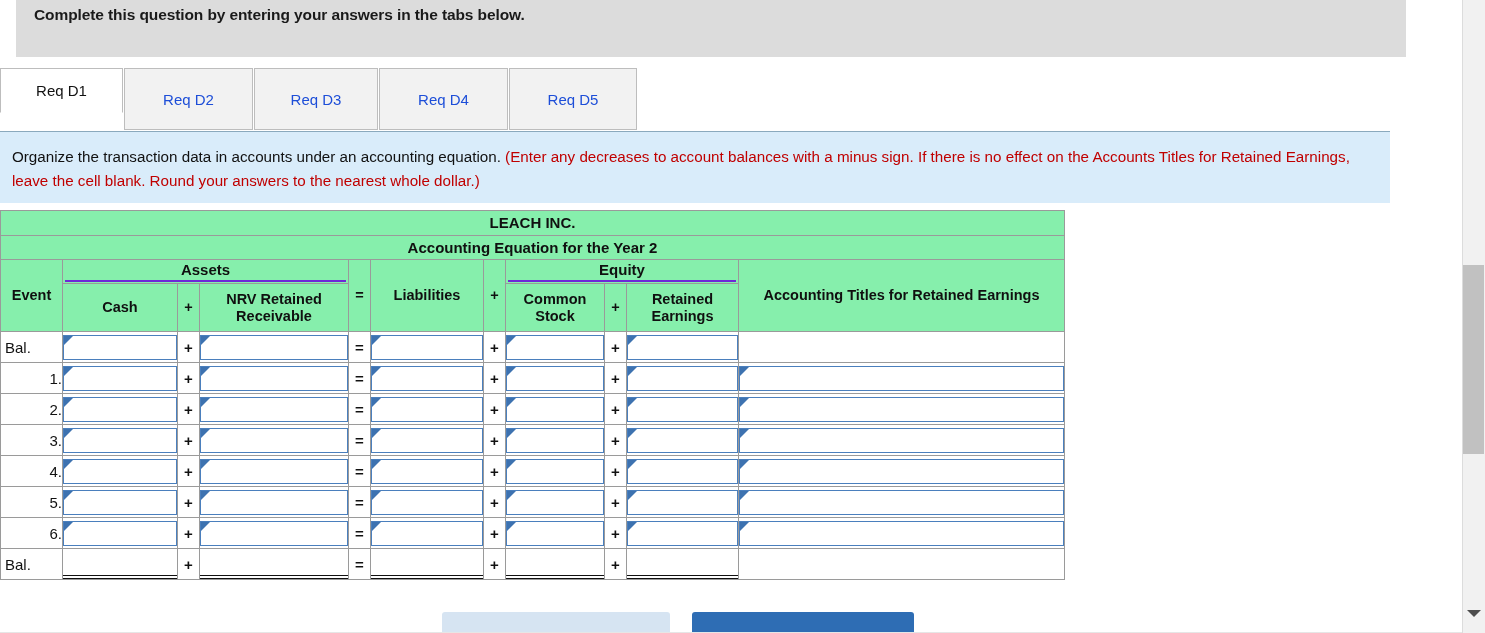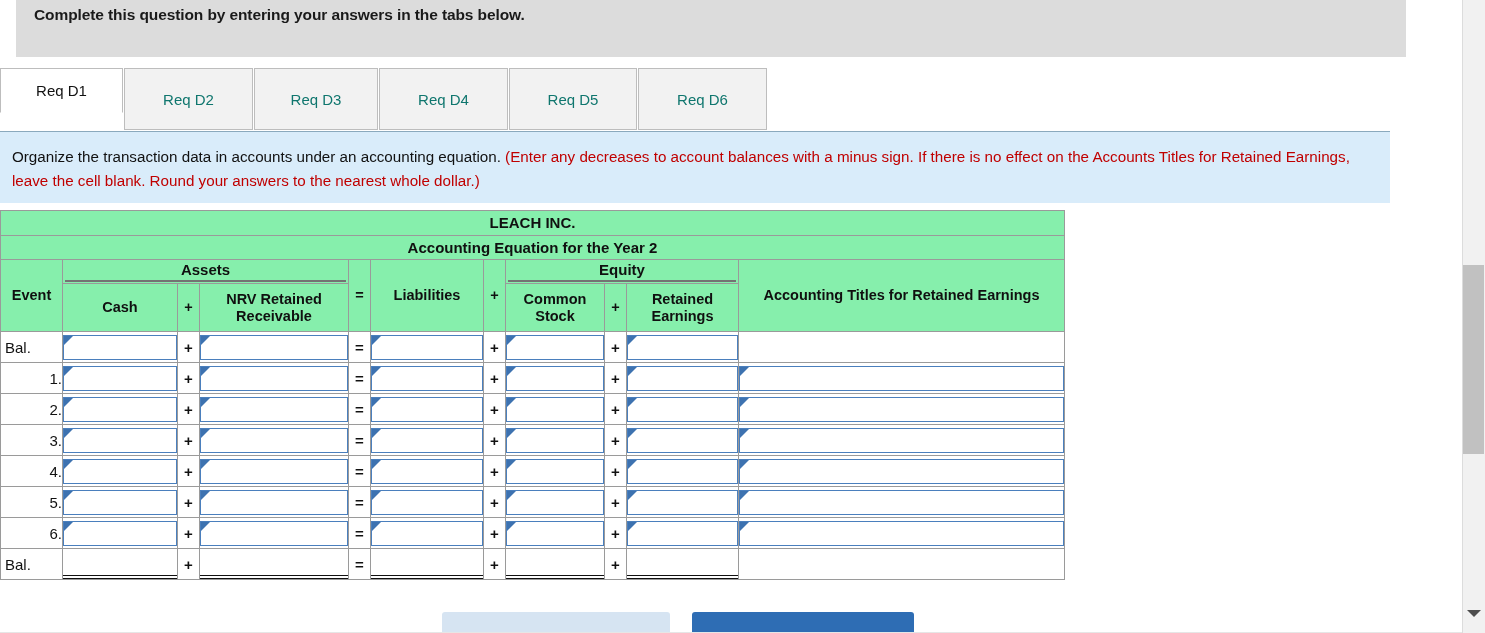--- a/index.html
+++ b/index.html
@@ -42,21 +42,21 @@
     width: 1390px;
     height: 63px;
   }
   .tab {
     position: absolute;
     top: 0;
     height: 62px;
     box-sizing: border-box;
     border: 1px solid #bdbdbd;
     background: #f2f2f2;
-    color: #0f766e;
+    color: #1d4ed8;
     font-size: 15px;
     display: flex;
     align-items: center;
     justify-content: center;
     cursor: pointer;
     user-select: none;
   }
   .tab.active {
     background: #ffffff;
     border-bottom: 1px solid #ffffff;
@@ -106,21 +106,21 @@
   .hdr.title { font-size: 15px; height: 25px; }
   .hdr.sub   { font-size: 15px; height: 24px; }
   .hdr.grp   { font-size: 15px; height: 24px; vertical-align: middle; }
   .hdr.col   { font-size: 14.5px; vertical-align: middle; }
 
   
   .grpwrap {
     display: block;
     text-align: center;
     padding-bottom: 2px;
-    border-bottom: 2px solid #737373;
+    border-bottom: 2px solid #6d28d9;
     margin: 0 2px;
   }
 
   
   .evt {
     text-align: right;
     padding-right: 6px;
     font-size: 15px;
     height: 31px;
     background: #ffffff;
@@ -251,21 +251,20 @@
   <div class="banner">
     <div class="banner-text">Complete this question by entering your answers in the tabs below.</div>
   </div>
 
   <div class="tabstrip" id="tabstrip">
       <div class="tab active" style="left: 0px; width: 123px;">Req D1</div>
       <div class="tab" style="left: 124px; width: 129px;">Req D2</div>
       <div class="tab" style="left: 254px; width: 124px;">Req D3</div>
       <div class="tab" style="left: 379px; width: 129px;">Req D4</div>
       <div class="tab" style="left: 509px; width: 128px;">Req D5</div>
-      <div class="tab" style="left: 638px; width: 129px;">Req D6</div>
     </div>
 
   <div class="instr">
     <span>Organize the transaction data in accounts under an accounting equation. </span><span class="red">(Enter any decreases to account balances with a minus sign. If there is no effect on the Accounts Titles for Retained Earnings, leave the cell blank. Round your answers to the nearest whole dollar.)</span>
   </div>
 
   <table class="acct">
     <colgroup>
       <col style="width:62px">
       <col style="width:115px">

